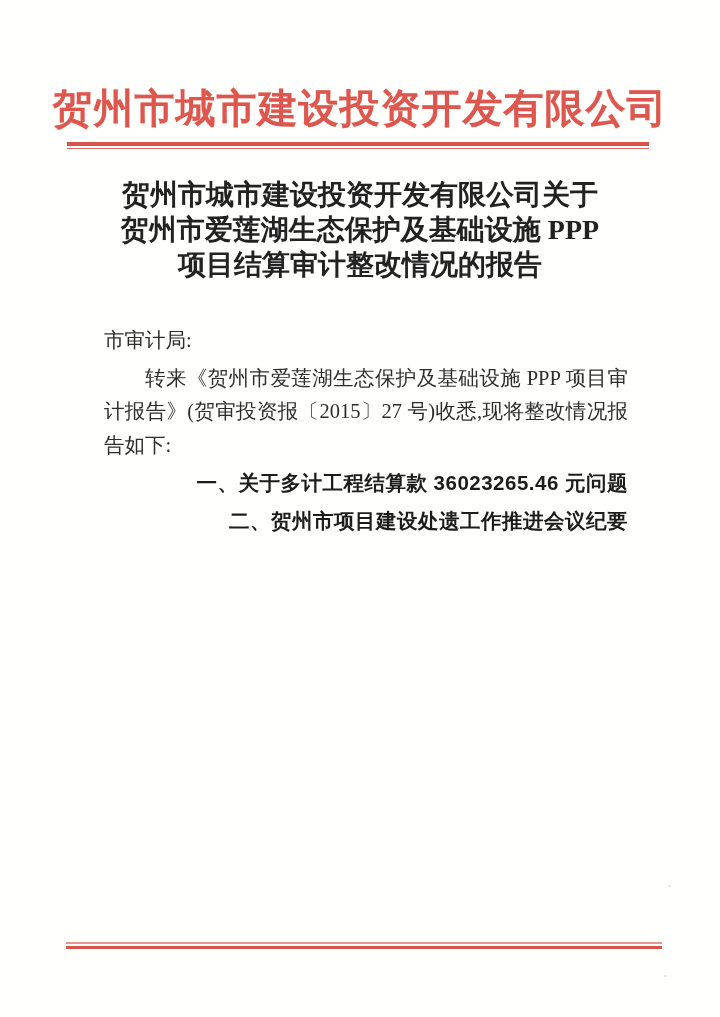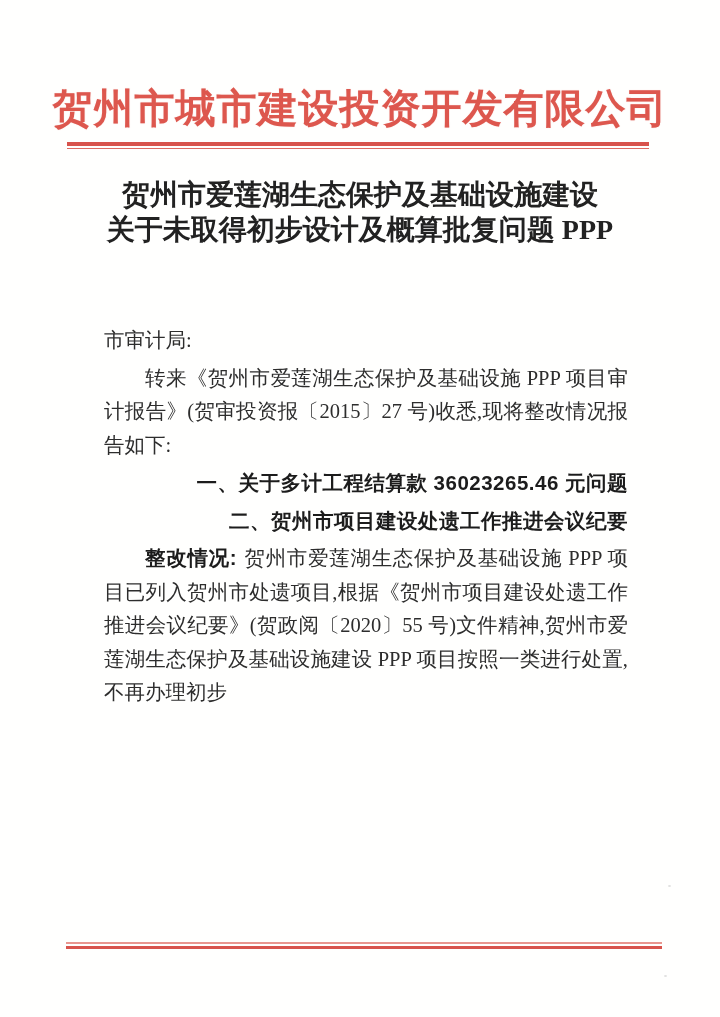--- a/index.html
+++ b/index.html
@@ -117,35 +117,35 @@
 
   <div class="letterhead">贺州市城市建设投资开发有限公司</div>
 
   <div class="header-rule">
     <div class="thick"></div>
     <div class="gap"></div>
     <div class="thin"></div>
   </div>
 
   <div class="doc-title">
-    <div>贺州市爱莲湖生态保护及基础设施建设</div>
-    <div>关于未取得初步设计及概算批复问题 PPP</div>
+    <div>贺州市城市建设投资开发有限公司关于</div>
+    <div>贺州市爱莲湖生态保护及基础设施 PPP</div>
+    <div>项目结算审计整改情况的报告</div>
   </div>
 
   <div class="body-col">
     <p class="no-indent">市审计局:</p>
 
     <p class="indent">转来《贺州市爱莲湖生态保护及基础设施 PPP 项目审计报告》(贺审投资报〔2015〕27 号)收悉,现将整改情况报告如下:</p>
 
     <p class="indent heading">一、关于多计工程结算款 36023265.46 元问题</p>
 
 
     <p class="indent heading">二、贺州市项目建设处遗工作推进会议纪要</p>
 
-    <p class="indent"><span class="lead">整改情况:</span><span>贺州市爱莲湖生态保护及基础设施 PPP 项目已列入贺州市处遗项目,根据《贺州市项目建设处遗工作推进会议纪要》(贺政阅〔2020〕55 号)文件精神,贺州市爱莲湖生态保护及基础设施建设 PPP 项目按照一类进行处置,不再办理初步</span></p>
   </div>
 
   <div class="footer-rule">
     <div class="thin"></div>
     <div class="gap"></div>
     <div class="thick"></div>
   </div>
 
   <div class="speck speck1"></div>
   <div class="speck speck2"></div>

